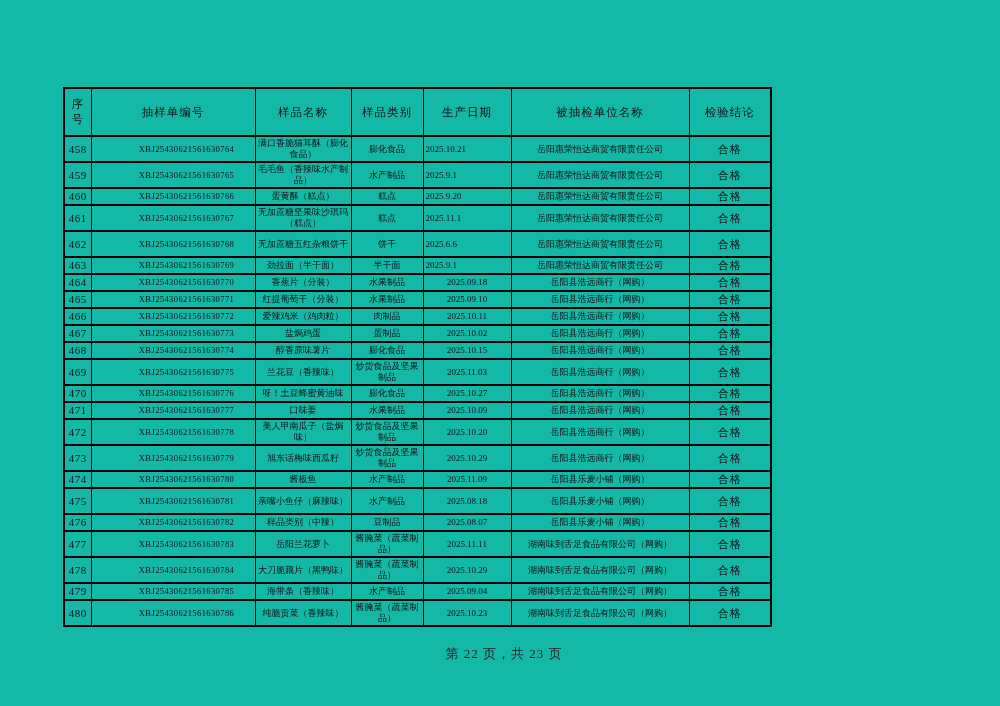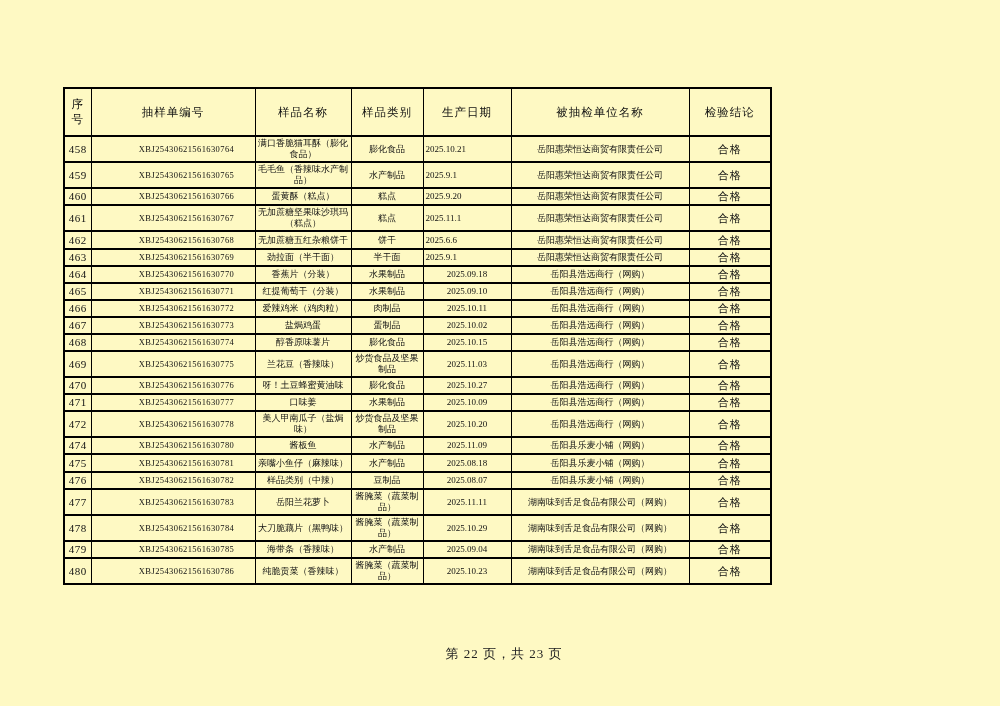--- a/index.html
+++ b/index.html
@@ -1,21 +1,21 @@
 <!DOCTYPE html>
 <html><head>
 <meta charset="utf-8">
 <style>
   * { margin: 0; padding: 0; box-sizing: border-box; }
   html, body { background: #ffffff; }
   .page {
     position: relative;
     width: 1000px;
     height: 706px;
-    background: #fef9c3;
+    background: #14b8a6;
     font-family: "Liberation Serif", "DejaVu Serif", serif;
     color: #111111;
     overflow: hidden;
   }
   table.results {
     position: absolute;
     left: 63px;
     top: 87px;
     width: 707px;
     border-collapse: collapse;
@@ -33,21 +33,21 @@
   }
   th {
     height: 48px;
     font-weight: 400;
     font-size: 11.5px;
     letter-spacing: 1px;
     word-break: break-all;
     line-height: 15px;
   }
   tr.row { height: 17px; }
-  tr.row.clip { height: 18px; }
+  tr.row.clip { height: 26px; }
   td { font-size: 9px; line-height: 11px; word-break: break-all; }
   td .cellwrap { display: block; }
   tr.clip td.name-cell .cellwrap { max-height: 17px; overflow: hidden; }
   td.seq-cell { font-size: 11px; letter-spacing: 0.5px; }
   td.code-cell { font-size: 8.5px; letter-spacing: 0.4px; padding-left: 29px; }
   td.date-cell { font-size: 9px; margin-top: 36px; }
   td.date-cell.left { text-align: left; padding-left: 2px; }
   td.result-cell { font-size: 11px; letter-spacing: 1px; }
   .footer {
     position: absolute;
@@ -427,20 +427,43 @@
           </td>
           <td class="unit-cell">
             <span class="cellwrap">岳阳县浩远商行（网购）</span>
           </td>
           <td class="result-cell">
             <span class="cellwrap">合格</span>
           </td>
         </tr>
         <tr class="row">
           <td class="seq-cell">
+            <span class="cellwrap">473</span>
+          </td>
+          <td class="code-cell">
+            <span class="cellwrap">XBJ25430621561630779</span>
+          </td>
+          <td class="name-cell">
+            <span class="cellwrap">旭东话梅味西瓜籽</span>
+          </td>
+          <td class="category-cell">
+            <span class="cellwrap">炒货食品及坚果制品</span>
+          </td>
+          <td class="date-cell">
+            <span class="cellwrap">2025.10.29</span>
+          </td>
+          <td class="unit-cell">
+            <span class="cellwrap">岳阳县浩远商行（网购）</span>
+          </td>
+          <td class="result-cell">
+            <span class="cellwrap">合格</span>
+          </td>
+        </tr>
+        <tr class="row">
+          <td class="seq-cell">
             <span class="cellwrap">474</span>
           </td>
           <td class="code-cell">
             <span class="cellwrap">XBJ25430621561630780</span>
           </td>
           <td class="name-cell">
             <span class="cellwrap">酱板鱼</span>
           </td>
           <td class="category-cell">
             <span class="cellwrap">水产制品</span>

